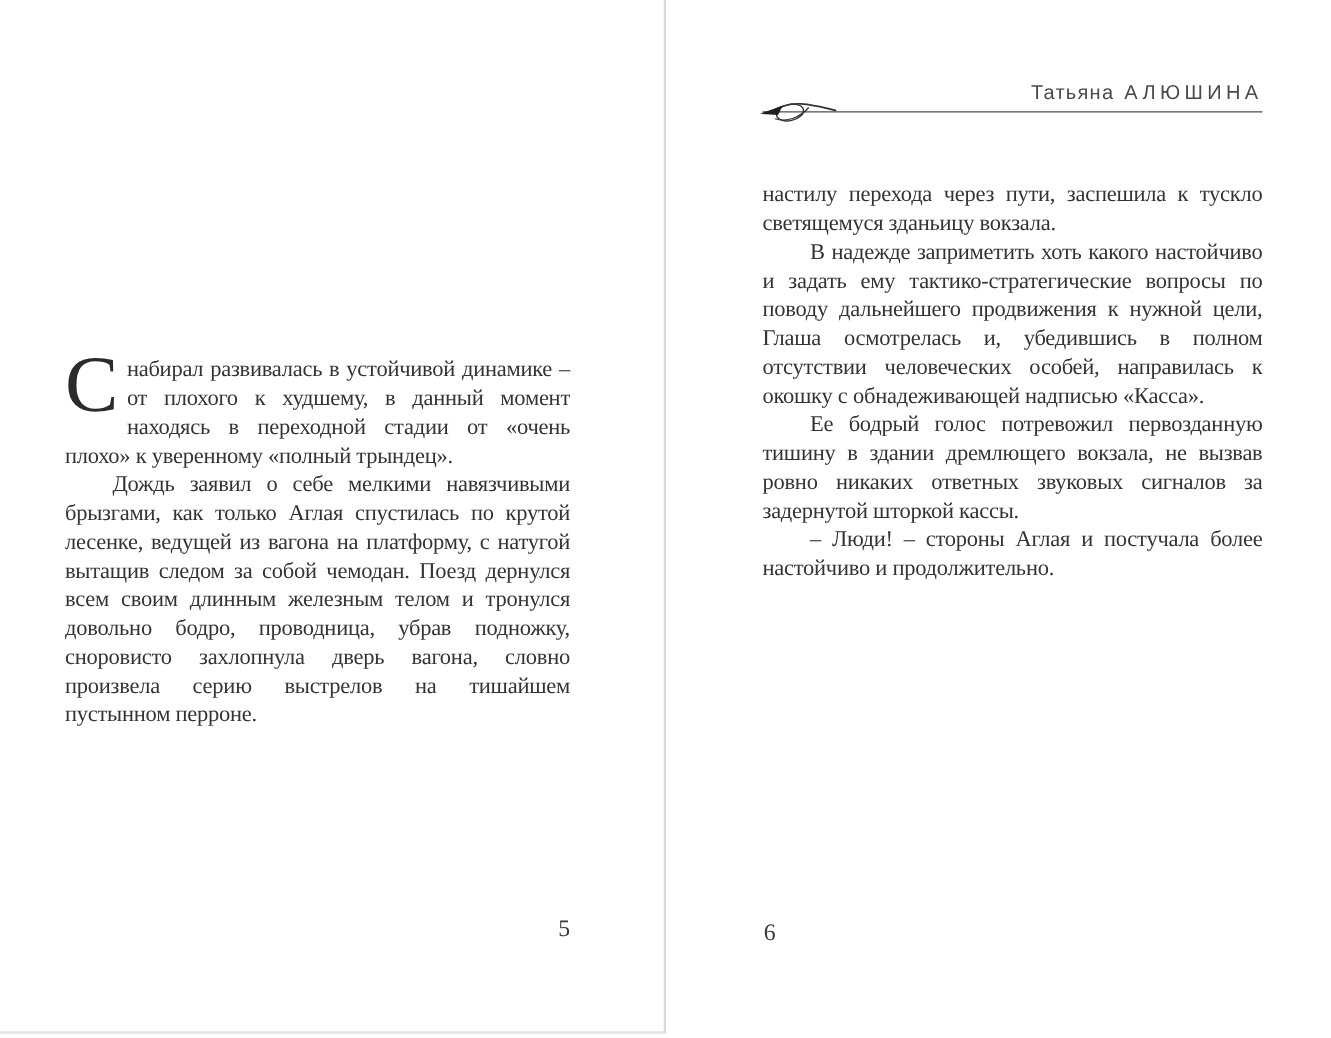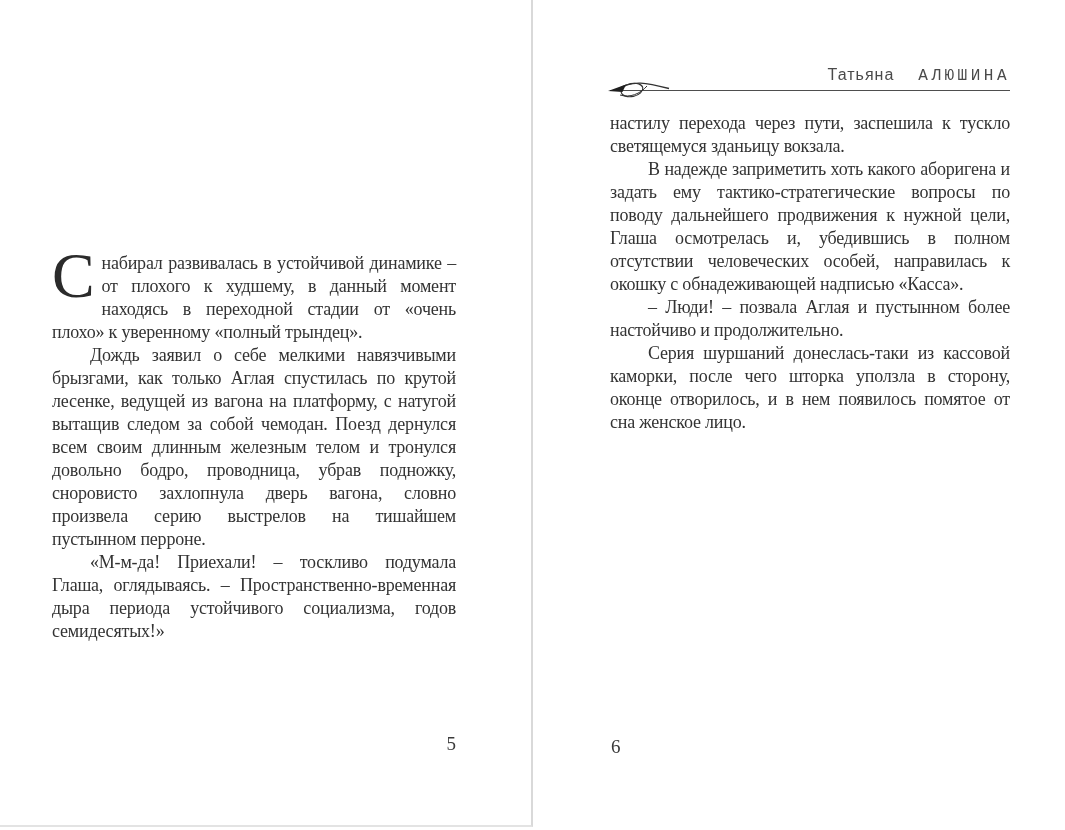--- a/index.html
+++ b/index.html
@@ -49,20 +49,21 @@
     margin: 0;
     font-size: 18px;
     line-height: 23px;
     letter-spacing: -0.2px;
     text-align: justify;
     text-indent: 38px;
     color: #333333;
   }
   p.book-par.no-indent {
     text-indent: 0;
+    margin-top: 32px;
   }
   .dropcap {
     float: left;
     font-size: 64px;
     line-height: 46px;
     height: 46px;
     margin: 1px 7px 0 0;
     color: #2b2b2b;
     font-family: "Liberation Serif", serif;
   }
@@ -96,56 +97,54 @@
     color: #4a4a4a;
     padding-bottom: 5px;
     border-bottom: 1px solid #4e4e4e;
   }
   .running-header .author-first {
     letter-spacing: 1px;
     margin-top: 15px;
   }
   .running-header .author-last {
     letter-spacing: 3.5px;
-    margin-left: 24px;
-    font-family: Liberation Mono, monospace;
+    margin-left: 8px;
   }
   .flourish {
     position: absolute;
     left: -4px;
     top: 9px;
     width: 64px;
     height: 28px;
     overflow: visible;
   }
 </style>
 </head>
 <body>
 
 <div class="page page-left">
   <div class="text-block text-block-left">
     <p class="book-par no-indent">
       <span class="dropcap">С</span><span>набирал развивалась в устойчивой динамике – от плохого к худшему, в данный момент находясь в переходной стадии от «очень плохо» к уверенному «полный трындец».</span>
     </p>
     <p class="book-par">Дождь заявил о себе мелкими навязчивыми брызгами, как только Аглая спустилась по крутой лесенке, ведущей из вагона на платформу, с натугой вытащив следом за собой чемодан. Поезд дернулся всем своим длинным железным телом и тронулся довольно бодро, проводница, убрав подножку, сноровисто захлопнула дверь вагона, словно произвела серию выстрелов на тишайшем пустынном перроне.</p>
-    <p class="book-par">«М-м-да! Приехали! – тоскливо подумала Глаша, оглядываясь. – Пространственно-временная дыра периода устойчивого социализма, годов семидесятых!»</p>
   </div>
   <div class="page-number page-number-left">5</div>
 </div>
 
 <div class="page page-right">
   <div class="running-header">
     <svg class="flourish" viewBox="0 0 64 28" xmlns="http://www.w3.org/2000/svg">
       <path d="M10 15 C 26 4, 42 8, 63 13.5" fill="none" stroke="#333333" stroke-width="1.3"></path>
       <ellipse cx="26" cy="15" rx="11" ry="6.5" transform="rotate(-12 26 15)" fill="none" stroke="#333333" stroke-width="1.1"></ellipse>
       <path d="M14 20 C 24 23, 34 19, 41 11" fill="none" stroke="#333333" stroke-width="1"></path>
       <path d="M2 16 L 20 9.5 L 16.5 17 Z" fill="#1f1f1f"></path>
     </svg>
     <span class="author-first">Татьяна</span><span class="author-last">АЛЮШИНА</span>
   </div>
   <div class="text-block text-block-right">
     <p class="book-par no-indent">настилу перехода через пути, заспешила к тускло светящемуся зданьицу вокзала.</p>
-    <p class="book-par">В надежде заприметить хоть какого аборигена и задать ему тактико-стратегические вопросы по поводу дальнейшего продвижения к нужной цели, Глаша осмотрелась и, убедившись в полном отсутствии человеческих особей, направилась к окошку с обнадеживающей надписью «Касса».</p>
-    <p class="book-par">– Люди! – позвала Аглая и пустынном более настойчиво и продолжительно.</p>
-    <p class="book-par">Серия шуршаний донеслась-таки из кассовой каморки, после чего шторка уползла в сторону, оконце отворилось, и в нем появилось помятое от сна женское лицо.</p>
+    <p class="book-par">В надежде заприметить хоть какого настойчиво и задать ему тактико-стратегические вопросы по поводу дальнейшего продвижения к нужной цели, Глаша осмотрелась и, убедившись в полном отсутствии человеческих особей, направилась к окошку с обнадеживающей надписью «Касса».</p>
+    <p class="book-par">Ее бодрый голос потревожил первозданную тишину в здании дремлющего вокзала, не вызвав ровно никаких ответных звуковых сигналов за задернутой шторкой кассы.</p>
+    <p class="book-par">– Люди! – стороны Аглая и постучала более настойчиво и продолжительно.</p>
   </div>
   <div class="page-number page-number-right">6</div>
 </div>
 
 </body></html>

